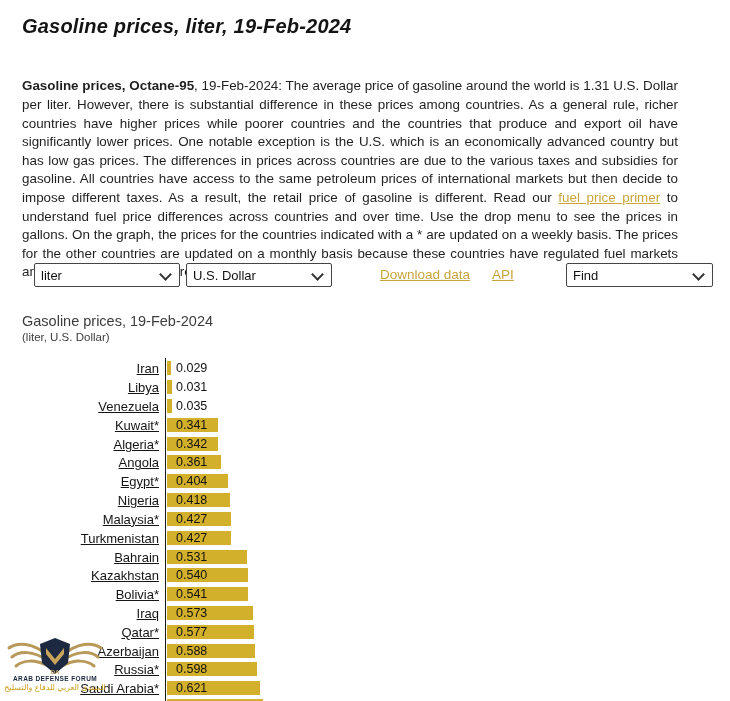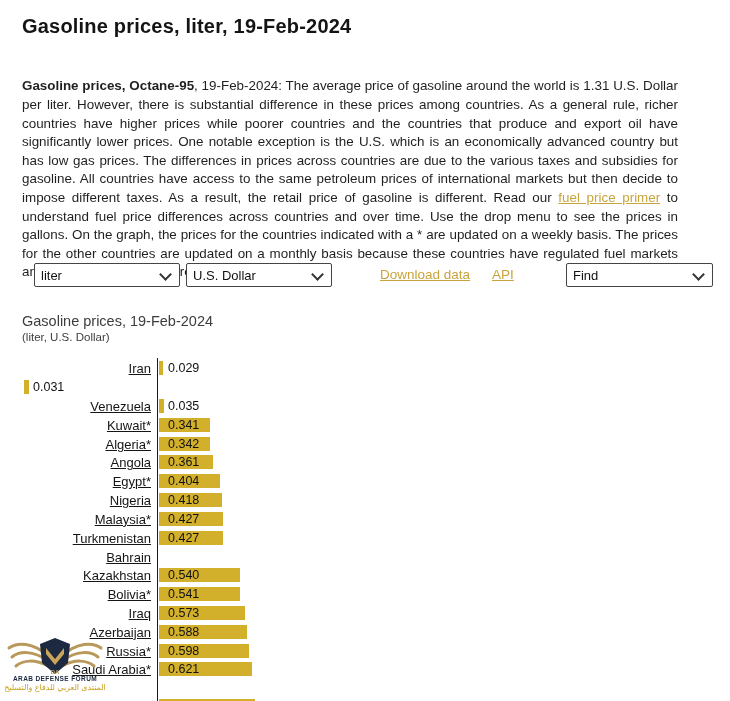--- a/index.html
+++ b/index.html
@@ -3,21 +3,21 @@
 <meta charset="utf-8">
 <style>
   html,body{margin:0;padding:0;}
   body{
     width:730px;height:701px;position:relative;overflow:hidden;
     background:#ffffff;font-family:"Liberation Sans",sans-serif;color:#1e1e1e;
   }
   
   .page-title{
     position:absolute;left:22px;top:15px;margin:0;
-    font-size:20px;font-weight:bold;color:#141414;letter-spacing:.2px;
+    font-size:20px;font-weight:bold;color:#141414;letter-spacing:.2px;font-style:italic;
   }
   
   .intro{
     position:absolute;left:22px;top:64px;width:656px;
     font-size:13.4px;line-height:18.6px;text-align:justify;color:#1f1f1f;
   }
   .intro b{font-weight:bold;}
   a.gold-link{color:#c8a53c;text-decoration:underline;cursor:pointer;}
   
   .controls{position:absolute;left:12px;top:263px;width:730px;height:26px;}
@@ -37,21 +37,21 @@
   .wrap-currency{left:174px;width:146px;}
   .wrap-find{left:529px;width:147px;padding-left:25px;}
   .ctl-link{position:absolute;top:4px;font-size:13.5px;}
   .link-download{left:368px;}
   .link-api{left:480px;}
   
   .chart-header{position:absolute;left:22px;top:313px;}
   .chart-title{font-size:14.5px;color:#3d3d3d;margin:0;}
   .chart-subtitle{font-size:11.5px;color:#3d3d3d;margin:2px 0 12px 0;}
   
-  .chart{position:absolute;left:22px;top:357px;width:690px;height:344px;overflow:hidden;}
+  .chart{position:absolute;left:30px;top:357px;width:690px;height:344px;overflow:hidden;}
   .axis-line{position:absolute;left:135px;top:1px;width:1px;height:343px;background:#1a1a1a;}
   .rows{position:absolute;left:0;top:2px;right:0;}
   .chart-row{display:flex;align-items:center;height:18.82px;}
   .label-cell{
     width:135px;box-sizing:border-box;padding-right:6px;
     text-align:right;white-space:nowrap;overflow:visible;
   }
   .country-link{color:#151515;text-decoration:underline;font-size:13px;cursor:pointer;}
   .bar-area{flex:1;position:relative;height:14px;}
   .bar{position:absolute;left:2px;top:0;height:14px;background:#d3b02c;}
@@ -114,20 +114,23 @@
     <div class="label-cell">
       <a class="country-link">Iran</a>
     </div>
     <div class="bar-area">
       <div class="bar" style="width: 4px; background: rgb(211, 176, 44);"></div>
       <span class="bar-value">0.029</span>
     </div>
   </div>
 
   <div class="chart-row">
+    <div class="label-cell">
+      <a class="country-link">Libya</a>
+    </div>
     <div class="bar-area">
       <div class="bar" style="width: 5px; background: rgb(211, 176, 44);"></div>
       <span class="bar-value">0.031</span>
     </div>
   </div>
 
   <div class="chart-row">
     <div class="label-cell">
       <a class="country-link">Venezuela</a>
     </div>
@@ -204,20 +207,24 @@
     <div class="bar-area">
       <div class="bar" style="width: 64px; background: rgb(211, 176, 44);"></div>
       <span class="bar-value">0.427</span>
     </div>
   </div>
 
   <div class="chart-row">
     <div class="label-cell">
       <a class="country-link">Bahrain</a>
     </div>
+    <div class="bar-area">
+      <div class="bar" style="width: 80px; background: rgb(211, 176, 44);"></div>
+      <span class="bar-value">0.531</span>
+    </div>
   </div>
 
   <div class="chart-row">
     <div class="label-cell">
       <a class="country-link">Kazakhstan</a>
     </div>
     <div class="bar-area">
       <div class="bar" style="width: 81px; background: rgb(211, 176, 44);"></div>
       <span class="bar-value">0.540</span>
     </div>
@@ -236,20 +243,29 @@
   <div class="chart-row">
     <div class="label-cell">
       <a class="country-link">Iraq</a>
     </div>
     <div class="bar-area">
       <div class="bar" style="width: 86px; background: rgb(211, 176, 44);"></div>
       <span class="bar-value">0.573</span>
     </div>
   </div>
 
+  <div class="chart-row">
+    <div class="label-cell">
+      <a class="country-link">Qatar*</a>
+    </div>
+    <div class="bar-area">
+      <div class="bar" style="width: 87px; background: rgb(211, 176, 44);"></div>
+      <span class="bar-value">0.577</span>
+    </div>
+  </div>
 
   <div class="chart-row">
     <div class="label-cell">
       <a class="country-link">Azerbaijan</a>
     </div>
     <div class="bar-area">
       <div class="bar" style="width: 88px; background: rgb(211, 176, 44);"></div>
       <span class="bar-value">0.588</span>
     </div>
   </div>

